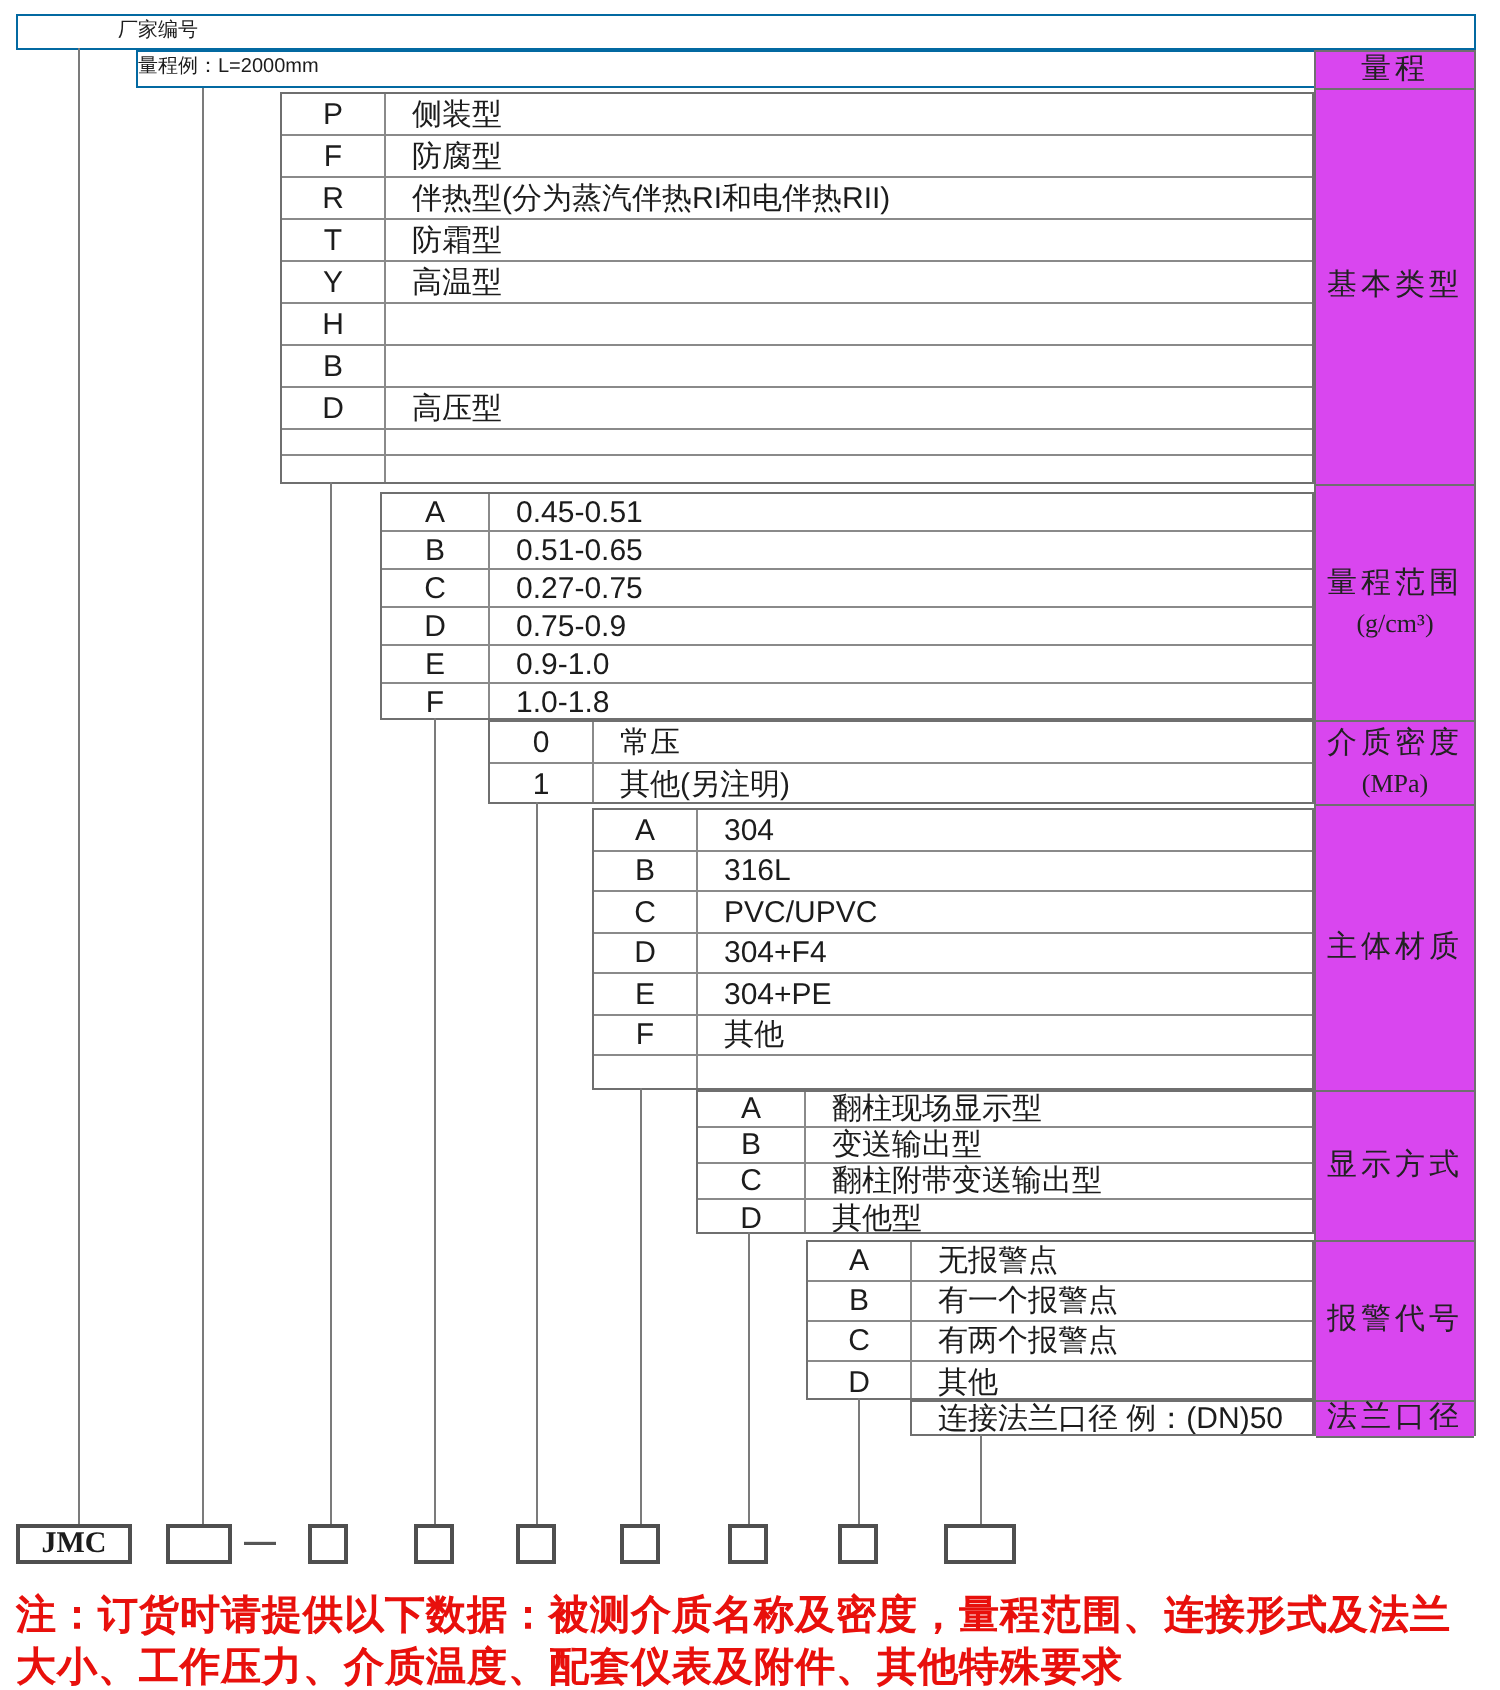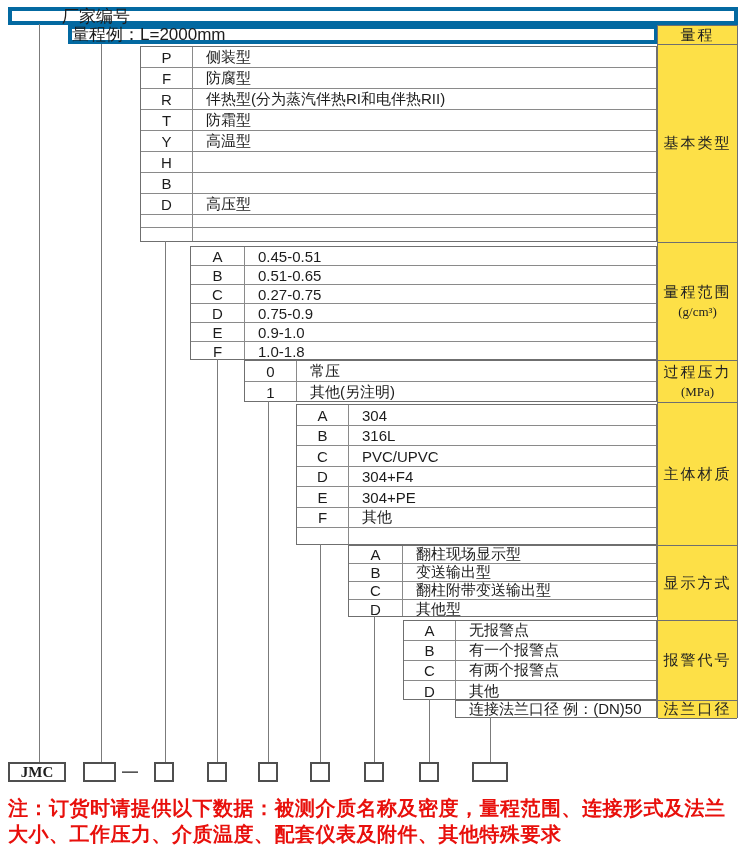--- a/index.html
+++ b/index.html
@@ -2,32 +2,32 @@
 <html><head>
 <meta charset="utf-8">
 <style>
   html,body { margin:0; padding:0; background:#ffffff; }
   .canvas {
     position:relative; width:750px; height:845px; background:#ffffff;
     font-family:"Liberation Sans","DejaVu Sans",sans-serif; color:#1c1c1c;
     overflow:hidden;
   }
   .box {
-    position:absolute; box-sizing:border-box; border:4px solid #0369a1;
-    background:#fff; display:flex; align-items:center; font-size:17px;
+    position:absolute; box-sizing:border-box; border:1px solid #0369a1;
+    background:#fff; display:flex; font-size:10px;
   }
   .top-box { left:8px; top:7px; width:730px; height:18px; padding-left:50px; }
   .range-row { left:68px; top:25px; width:590px; height:19px; }
 
   
   .labelcol {
     position:absolute; left:657px; top:25px; width:81px; height:693px;
     box-sizing:border-box; border-left:1px solid #6f6f6f; border-right:1px solid #6f6f6f;
     border-top:1px solid #6f6f6f;
-    font-family:"Liberation Serif","DejaVu Serif",serif; background:#fde047;
+    font-family:"Liberation Serif","DejaVu Serif",serif; background:#d946ef;
   }
   .labcell {
     box-sizing:border-box; border-bottom:1px solid #6f6f6f;
     display:flex; flex-direction:column; align-items:center; justify-content:center;
     font-size:15px; color:#222; text-align:center; line-height:19px;
   }
   .labcell .cjk { letter-spacing:2px; }
   .labcell .unit { font-size:13px; letter-spacing:0; }
 
   
@@ -81,21 +81,21 @@
         <span class="cjk">量程</span>
       </div>
     <div class="labcell" style="height:198px">
         <span class="cjk">基本类型</span>
       </div>
     <div class="labcell" style="height:118px">
         <span class="cjk">量程范围</span>
         <span class="unit">(g/cm³)</span>
       </div>
     <div class="labcell" style="height:42px">
-        <span class="cjk">过程压力</span>
+        <span class="cjk">介质密度</span>
         <span class="unit">(MPa)</span>
       </div>
     <div class="labcell" style="height:143px">
         <span class="cjk">主体材质</span>
       </div>
     <div class="labcell" style="height:75px">
         <span class="cjk">显示方式</span>
       </div>
     <div class="labcell" style="height:80px">
         <span class="cjk">报警代号</span>

